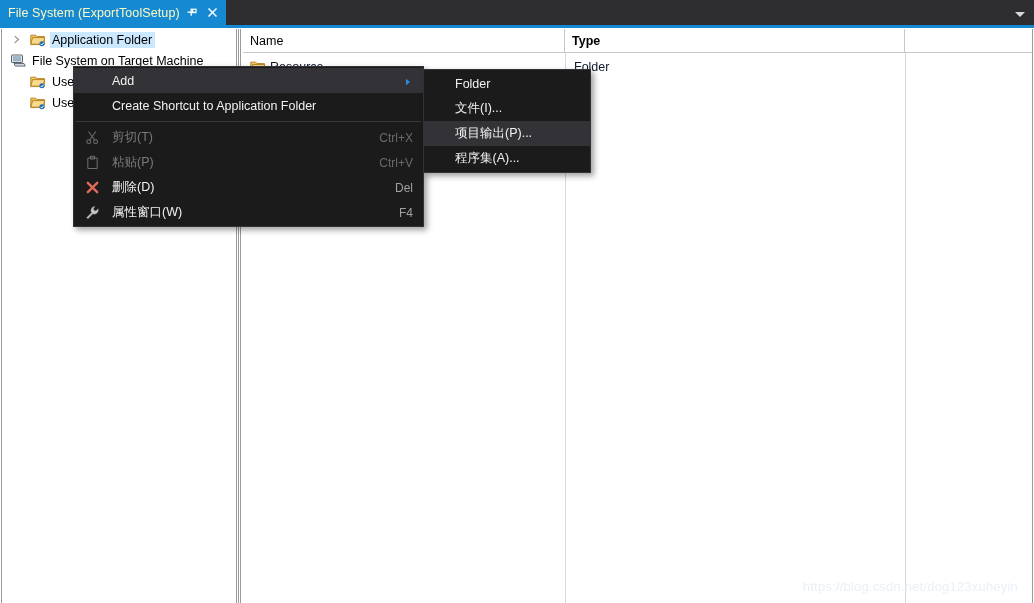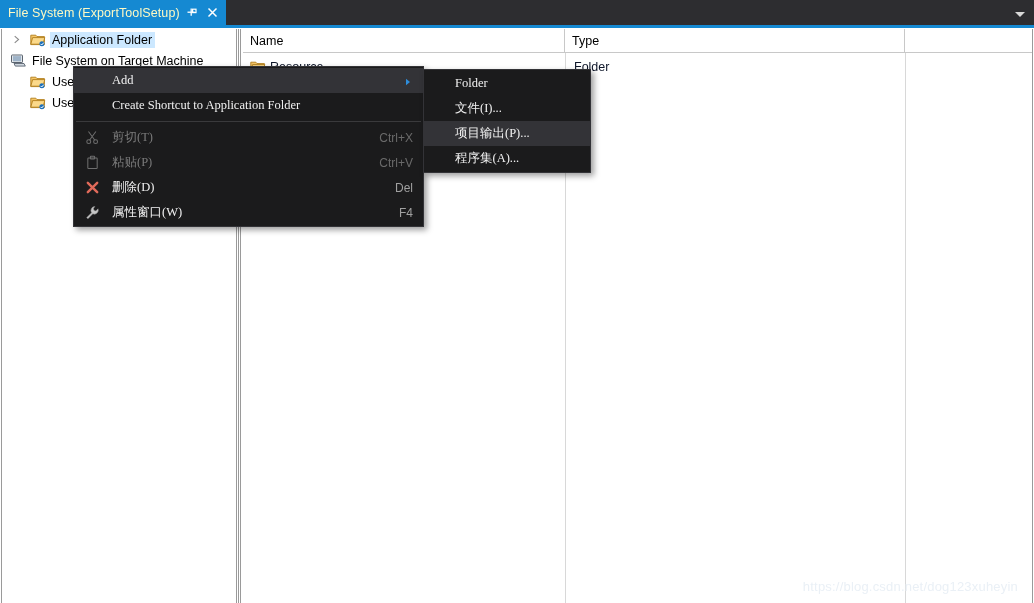--- a/index.html
+++ b/index.html
@@ -170,21 +170,21 @@
     height: 23px;
     display: flex;
     align-items: center;
     padding-left: 7px;
     box-sizing: border-box;
     font-size: 12.5px;
     color: #000000;
     border-right: 1px solid #c8c8c8;
   }
   .col-name { left: 0; width: 322px; }
-  .col-type { left: 322px; width: 340px; }
+  .col-type { left: 322px; width: 340px; font-weight: bold; }
   .col-blank { left: 662px; width: 127px; border-right: none; }
 
   .list-row {
     position: relative;
     height: 21px;
   }
   .cell {
     position: absolute;
     top: 0;
     height: 21px;
@@ -246,21 +246,21 @@
   .mi-icon {
     width: 20px;
     min-width: 20px;
     height: 16px;
     margin: 0 6px 0 8px;
     display: inline-flex;
     align-items: center;
     justify-content: center;
   }
   .mi-icon.empty { width: 20px; }
-  .mi-label { flex: 0 0 auto; font-family: Liberation Serif, serif; }
+  .mi-label { flex: 0 0 auto; }
   #main-menu .mi-label { margin-left: 4px; }
   .mi-accel {
     margin-left: auto;
     color: #a0a0a0;
     font-size: 12px;
     padding-left: 26px;
   }
   .menu-item.disabled .mi-accel { color: #6a6a6a; }
   .mi-arrow {
     margin-left: auto;

